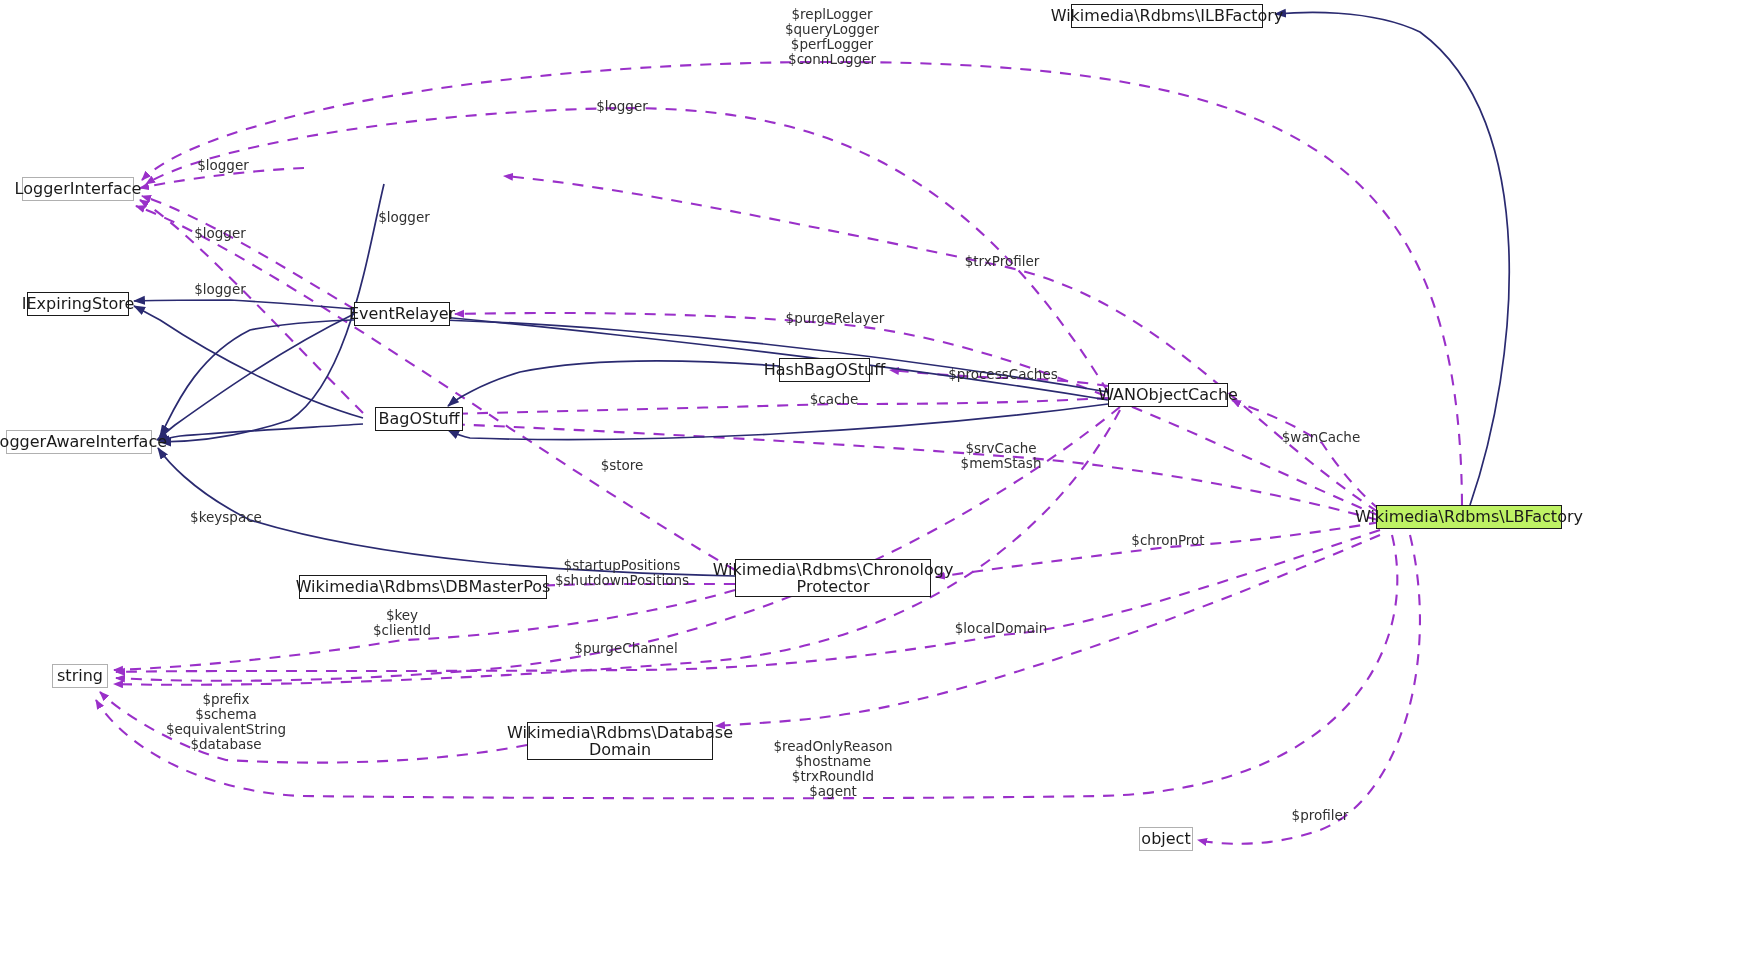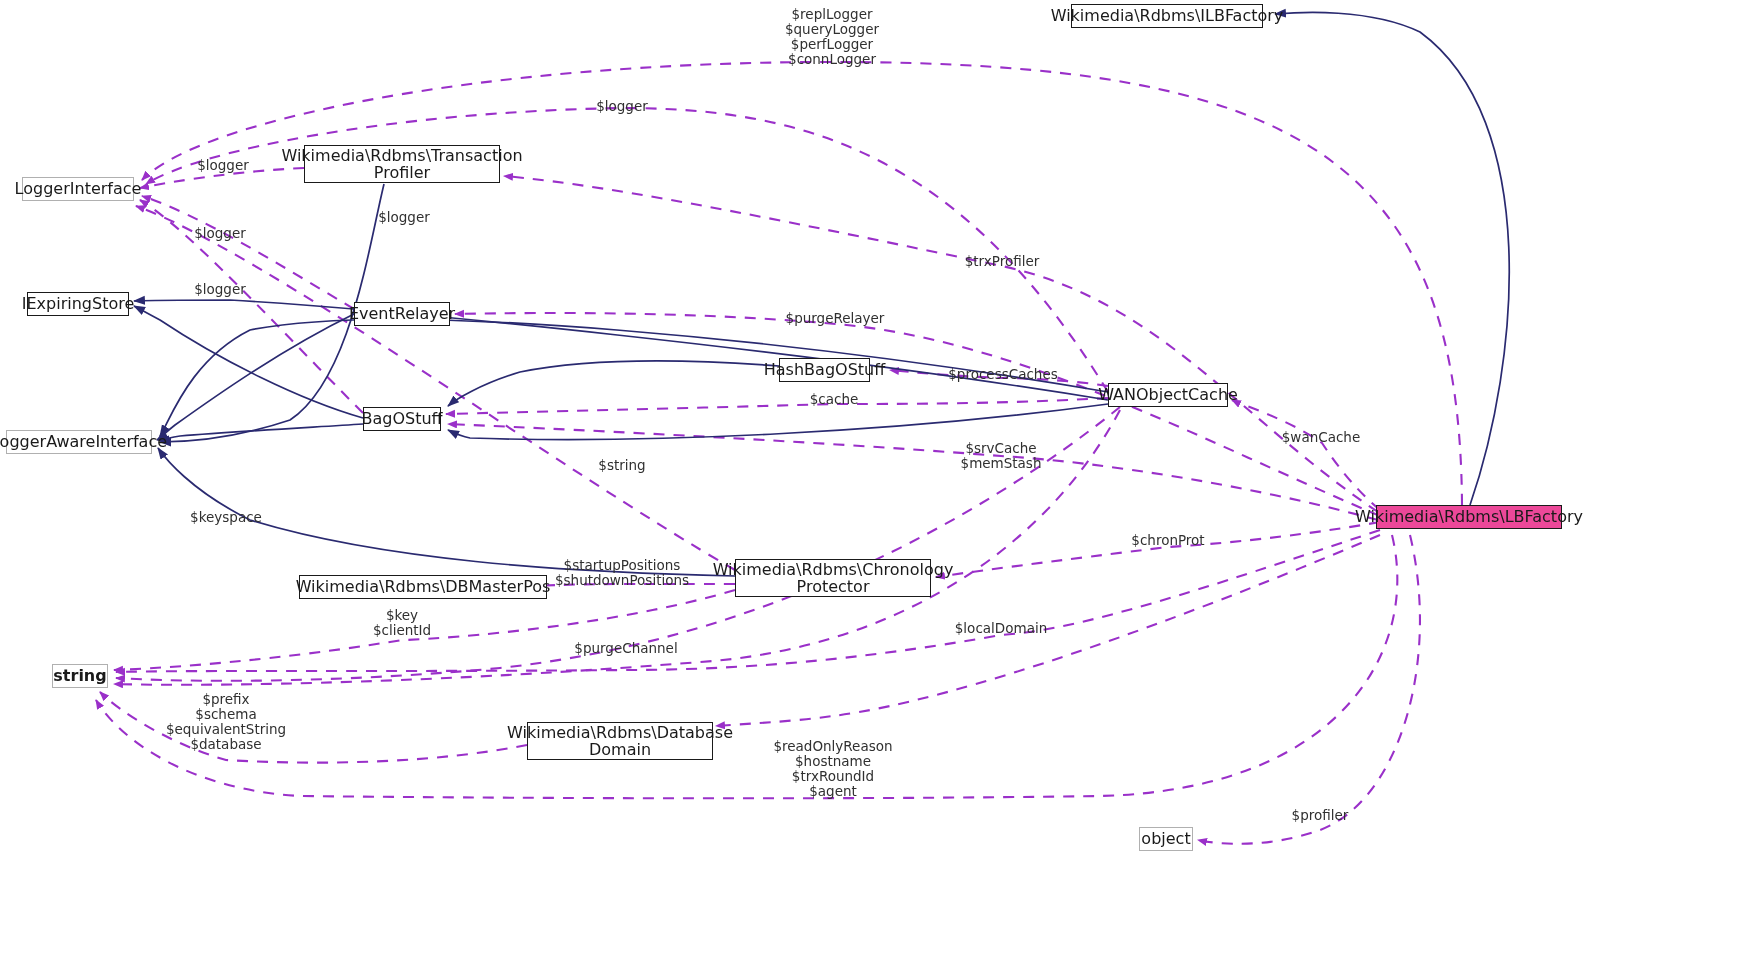--- a/index.html
+++ b/index.html
@@ -37,21 +37,21 @@
     white-space: pre-line;
     padding: 0 4px;
   }
   .node-box.solid {
     border: 1.6px solid #1a1a1a;
   }
   .node-box.faint {
     border: 1px solid #b0b0b0;
   }
   .node-box.current {
-    background: #ec4899;
+    background: #bef264;
     border: 1.6px solid #1a1a1a;
   }
   .edge-label {
     position: absolute;
     font-size: 13.5px;
     color: #303030;
     text-align: center;
     line-height: 1.12;
     white-space: pre-line;
     transform: translate(-50%, 0);
@@ -139,53 +139,51 @@
       <path d="M779,366 C700,360 600,356 520,372 C480,384 455,400 448,406"></path>
 
       <path d="M735,576 C560,572 380,560 250,520 C190,490 165,458 158,448"></path>
 
       <path d="M1108,404 C900,432 650,444 470,438 C460,436 452,432 448,430"></path>
     </g>
   </svg>
 
 <div class="node-box solid" style="left: 1071px; top: 4px; width: 192px; height: 24px;">Wikimedia\Rdbms\ILBFactory</div>
     <div class="node-box faint" style="left: 22px; top: 177px; width: 112px; height: 24px;">LoggerInterface</div>
-    <div class="node-box solid" style="left: 304px; top: 145px; width: 196px; height: 38px;">Wikimedia\Rdbms\Transaction
-Profiler</div>
     <div class="node-box solid" style="left: 27px; top: 292px; width: 102px; height: 24px;">IExpiringStore</div>
     <div class="node-box solid" style="left: 354px; top: 302px; width: 96px; height: 24px;">EventRelayer</div>
     <div class="node-box solid" style="left: 779px; top: 358px; width: 91px; height: 24px;">HashBagOStuff</div>
     <div class="node-box solid" style="left: 1108px; top: 383px; width: 120px; height: 24px;">WANObjectCache</div>
-    <div class="node-box solid" style="left: 363px; top: 407px; width: 78px; height: 24px;">BagOStuff</div>
+    <div class="node-box solid" style="left: 375px; top: 407px; width: 88px; height: 24px;">BagOStuff</div>
     <div class="node-box faint" style="left: 6px; top: 430px; width: 146px; height: 24px;">LoggerAwareInterface</div>
     <div class="node-box current" style="left: 1376px; top: 505px; width: 186px; height: 24px;">Wikimedia\Rdbms\LBFactory</div>
     <div class="node-box solid" style="left: 735px; top: 559px; width: 196px; height: 38px;">Wikimedia\Rdbms\Chronology
 Protector</div>
     <div class="node-box solid" style="left: 299px; top: 575px; width: 248px; height: 24px;">Wikimedia\Rdbms\DBMasterPos</div>
-    <div class="node-box faint" style="left: 52px; top: 664px; width: 56px; height: 24px; font-weight: bold;">string</div>
+    <div class="node-box faint" style="left: 52px; top: 664px; width: 56px; height: 24px;">string</div>
     <div class="node-box solid" style="left: 527px; top: 722px; width: 186px; height: 38px;">Wikimedia\Rdbms\Database
 Domain</div>
     <div class="node-box faint" style="left: 1139px; top: 827px; width: 54px; height: 24px;">object</div>
     <div class="edge-label" style="left: 832px; top: 7px;">$replLogger
 $queryLogger
 $perfLogger
 $connLogger</div>
     <div class="edge-label" style="left: 622px; top: 99px;">$logger</div>
     <div class="edge-label" style="left: 223px; top: 158px;">$logger</div>
     <div class="edge-label" style="left: 404px; top: 210px;">$logger</div>
     <div class="edge-label" style="left: 220px; top: 226px;">$logger</div>
     <div class="edge-label" style="left: 220px; top: 282px;">$logger</div>
     <div class="edge-label" style="left: 1002px; top: 254px;">$trxProfiler</div>
     <div class="edge-label" style="left: 835px; top: 311px;">$purgeRelayer</div>
     <div class="edge-label" style="left: 1003px; top: 367px;">$processCaches</div>
     <div class="edge-label" style="left: 834px; top: 392px;">$cache</div>
     <div class="edge-label" style="left: 1321px; top: 430px;">$wanCache</div>
     <div class="edge-label" style="left: 1001px; top: 441px;">$srvCache
 $memStash</div>
-    <div class="edge-label" style="left: 622px; top: 458px;">$string</div>
+    <div class="edge-label" style="left: 622px; top: 458px;">$store</div>
     <div class="edge-label" style="left: 226px; top: 510px;">$keyspace</div>
     <div class="edge-label" style="left: 1168px; top: 533px;">$chronProt</div>
     <div class="edge-label" style="left: 622px; top: 558px;">$startupPositions
 $shutdownPositions</div>
     <div class="edge-label" style="left: 402px; top: 608px;">$key
 $clientId</div>
     <div class="edge-label" style="left: 1001px; top: 621px;">$localDomain</div>
     <div class="edge-label" style="left: 626px; top: 641px;">$purgeChannel</div>
     <div class="edge-label" style="left: 226px; top: 692px;">$prefix
 $schema

